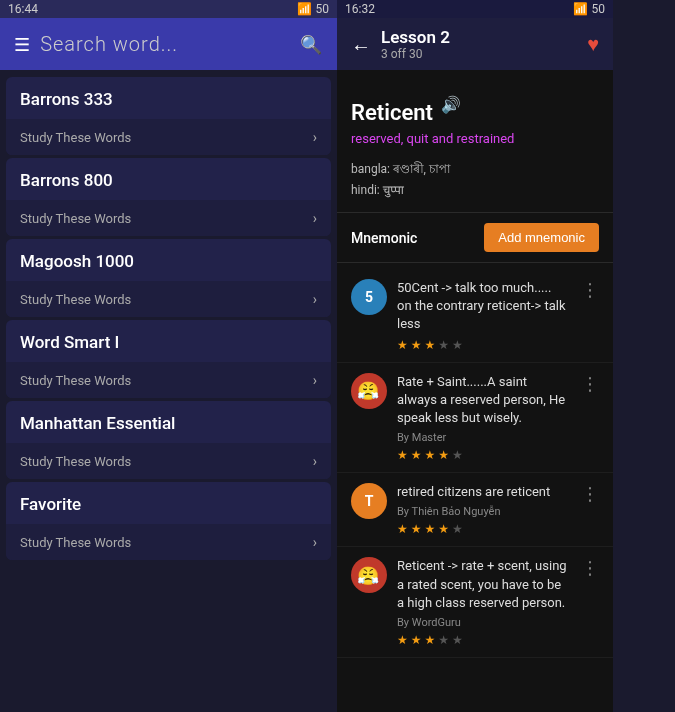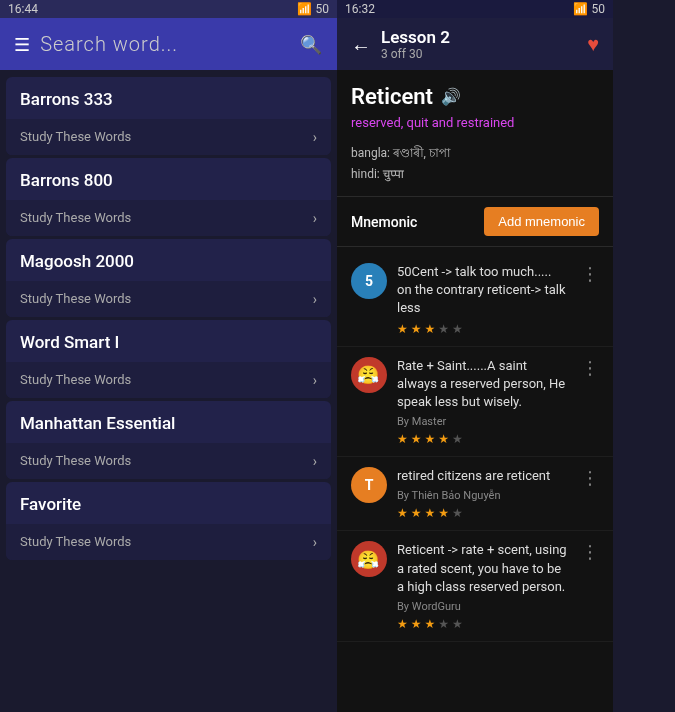--- a/index.html
+++ b/index.html
@@ -82,21 +82,21 @@
       padding: 12px 14px 6px;
       color: white;
       font-size: 17px;
       font-weight: 500;
     }
 
     .word-item-study-row {
       background: #1e1e3e;
       padding: 10px 14px;
       display: flex;
-      align-items: flex-start;
+      align-items: center;
       justify-content: space-between;
       margin-top: 4px;
     }
 
     .study-label {
       color: #aaa;
       font-size: 13px;
     }
 
     .chevron-right {
@@ -161,20 +161,21 @@
       display: flex;
       align-items: center;
       gap: 8px;
       margin-bottom: 6px;
     }
 
     .word-name {
       color: white;
       font-size: 22px;
       font-weight: 600;
+      margin-top: 16px;
     }
 
     .sound-icon {
       color: #aaa;
       font-size: 16px;
       cursor: pointer;
     }
 
     .word-definition {
       color: #d946ef;
@@ -321,21 +322,21 @@
       </div>
     </div>
       <div class="word-item">
       <div class="word-item-title">Barrons 800</div>
       <div class="word-item-study-row">
         <span class="study-label">Study These Words</span>
         <span class="chevron-right">›</span>
       </div>
     </div>
       <div class="word-item">
-      <div class="word-item-title">Magoosh 2000</div>
+      <div class="word-item-title">Magoosh 1000</div>
       <div class="word-item-study-row">
         <span class="study-label">Study These Words</span>
         <span class="chevron-right">›</span>
       </div>
     </div>
       <div class="word-item">
       <div class="word-item-title">Word Smart I</div>
       <div class="word-item-study-row">
         <span class="study-label">Study These Words</span>
         <span class="chevron-right">›</span>

